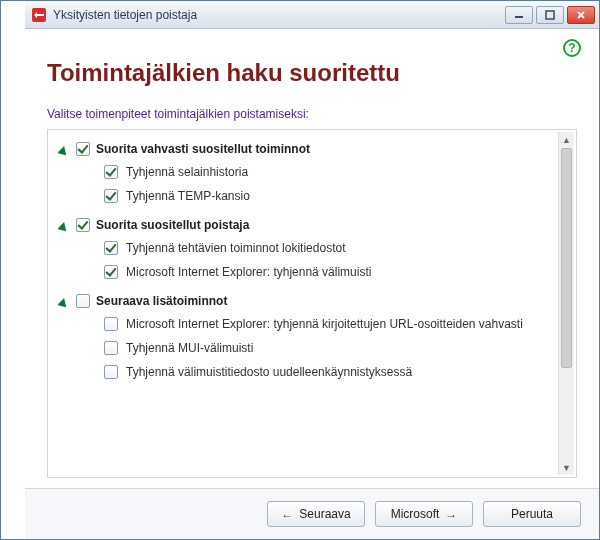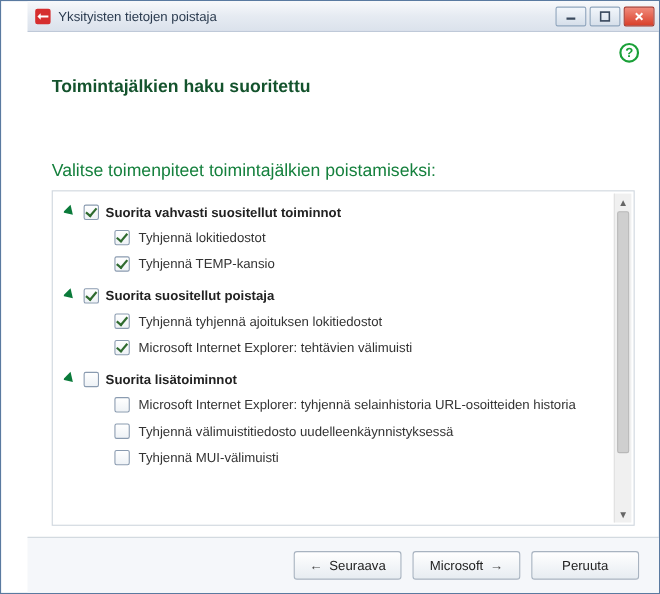--- a/index.html
+++ b/index.html
@@ -67,31 +67,30 @@
     width: 18px; height: 18px;
     border: 2px solid #1aa038;
     border-radius: 50%;
     color: #1aa038;
     font-weight: bold;
     font-size: 12px;
     display: flex; align-items: center; justify-content: center;
     cursor: pointer;
   }
   .heading {
-    font-size: 16px;
-    color: #14532d;
+    font-size: 24px;
+    color: #7f1d1d;
     font-weight: 600;
-    margin-top: 28px;
+    margin-top: 16px;
     margin-bottom: 20px;
   }
   .subheading {
-    font-size: 16px;
-    color: #15803d;
+    font-size: 12px;
+    color: #4c1d95;
     margin-bottom: 8px;
-    margin-top: 38px;
   }
   .list-wrap {
     border: 1px solid #cfd6de;
     flex: 1;
     padding: 8px 4px 8px 10px;
     overflow-y: hidden;
     position: relative;
     display: flex;
     flex-direction: column;
   }
@@ -123,21 +122,21 @@
     font-size: 9px;
     cursor: pointer;
   }
   .scroll-up { top: 0; }
   .scroll-down { bottom: 0; }
   .group {
     margin-bottom: 6px;
   }
   .group-header {
     display: flex;
-    align-items: flex-start;
+    align-items: flex-end;
     gap: 6px;
     padding: 4px 0;
   }
   .tri {
     width: 0; height: 0;
     border-style: solid;
     border-width: 5px 0 5px 8px;
     border-color: transparent transparent transparent #0a7a3a;
     transform: rotate(45deg);
     transform-origin: 25% 50%;
@@ -238,59 +237,59 @@
     <div class="list-wrap">
       <div class="list-inner" id="groups-container">
           <div class="group">
             <div class="group-header">
               <div class="tri"></div>
               <span class="cb checked"></span>
               <span class="label">Suorita vahvasti suositellut toiminnot</span>
             </div>
             <div class="child">
               <span class="cb checked"></span>
-              <span>Tyhjennä lokitiedostot</span>
+              <span>Tyhjennä selainhistoria</span>
             </div>
             <div class="child">
               <span class="cb checked"></span>
               <span>Tyhjennä TEMP-kansio</span>
             </div>
           </div>
           <div class="group">
             <div class="group-header">
               <div class="tri"></div>
               <span class="cb checked"></span>
               <span class="label">Suorita suositellut poistaja</span>
             </div>
             <div class="child">
               <span class="cb checked"></span>
-              <span>Tyhjennä tyhjennä ajoituksen lokitiedostot</span>
-            </div>
-            <div class="child">
-              <span class="cb checked"></span>
-              <span>Microsoft Internet Explorer: tehtävien välimuisti</span>
+              <span>Tyhjennä tehtävien toiminnot lokitiedostot</span>
+            </div>
+            <div class="child">
+              <span class="cb checked"></span>
+              <span>Microsoft Internet Explorer: tyhjennä välimuisti</span>
             </div>
           </div>
           <div class="group">
             <div class="group-header">
               <div class="tri"></div>
               <span class="cb"></span>
-              <span class="label">Suorita lisätoiminnot</span>
+              <span class="label">Seuraava lisätoiminnot</span>
             </div>
             <div class="child">
               <span class="cb"></span>
-              <span>Microsoft Internet Explorer: tyhjennä selainhistoria URL-osoitteiden historia</span>
+              <span>Microsoft Internet Explorer: tyhjennä kirjoitettujen URL-osoitteiden vahvasti</span>
+            </div>
+            <div class="child">
+              <span class="cb"></span>
+              <span>Tyhjennä MUI-välimuisti</span>
             </div>
             <div class="child">
               <span class="cb"></span>
               <span>Tyhjennä välimuistitiedosto uudelleenkäynnistyksessä</span>
-            </div>
-            <div class="child">
-              <span class="cb"></span>
-              <span>Tyhjennä MUI-välimuisti</span>
             </div>
           </div>
         </div>
       <div class="scrollbar">
         <div class="scroll-arrow scroll-up">▲</div>
         <div class="scroll-thumb"></div>
         <div class="scroll-arrow scroll-down">▼</div>
       </div>
     </div>
   </div>

